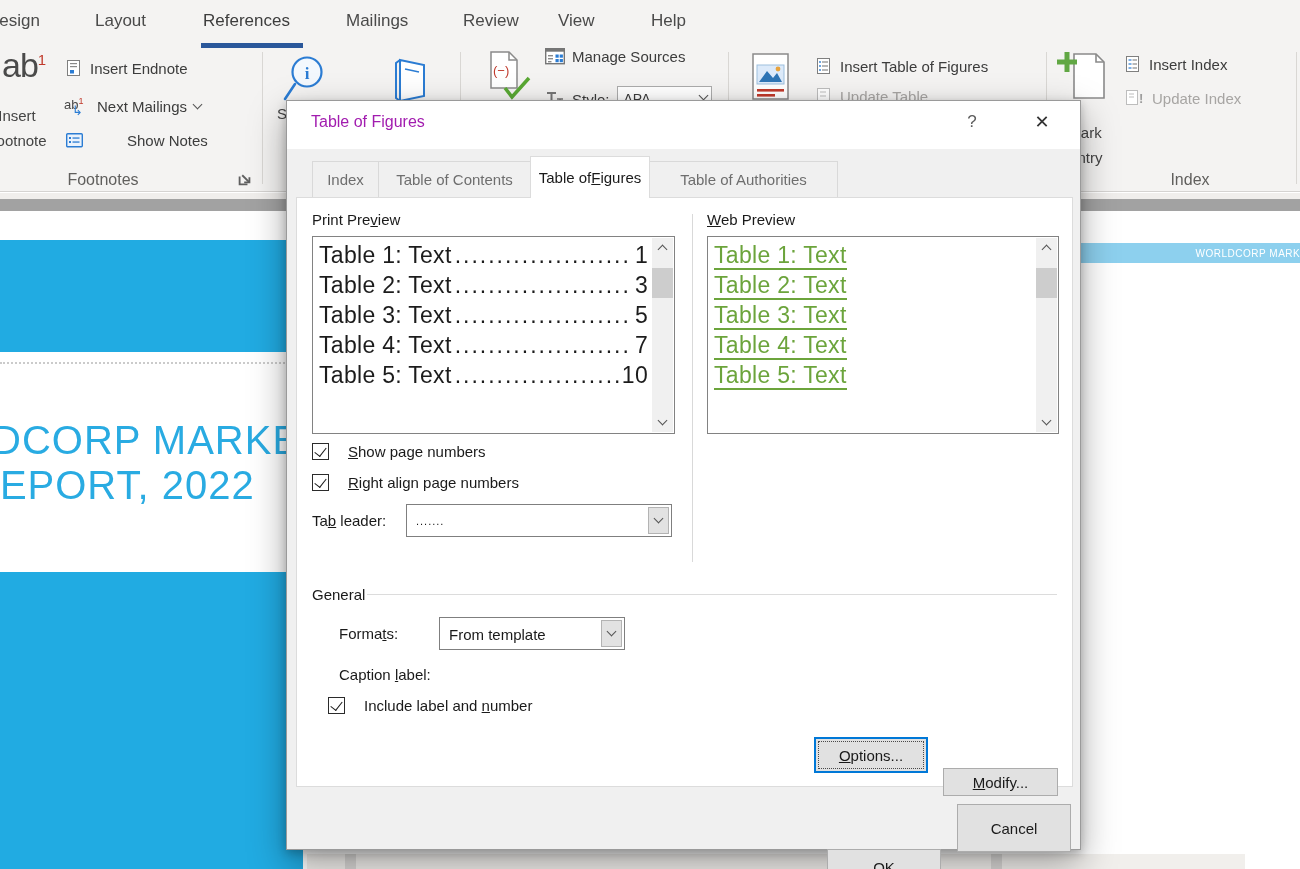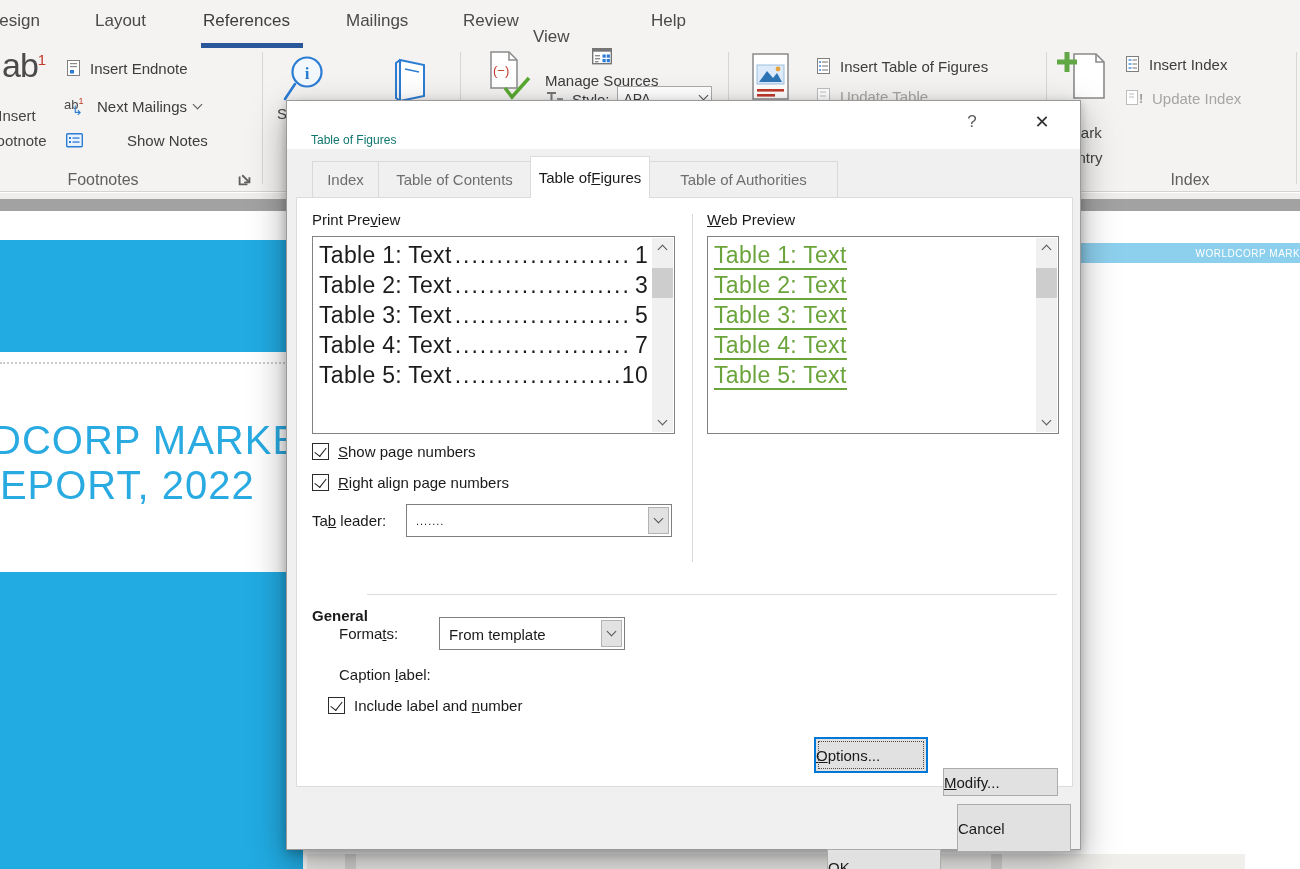--- a/index.html
+++ b/index.html
@@ -6,21 +6,21 @@
   body { background:#fff; }
   .stage { position:relative; width:1300px; height:869px; overflow:hidden;
            font-family:"Liberation Sans", sans-serif; background:#fff; }
 
   
   .ribbon { position:absolute; top:0; left:0; width:1300px; height:192px;
             background:#f4f3f2; border-bottom:1px solid #d5d3d1; z-index:1; }
   .rtab { position:absolute; top:11px; font-size:17px; color:#4a4a4a; white-space:nowrap; cursor:default; }
   .rtab:nth-of-type(1){ left:-13px; } .rtab:nth-of-type(2){ left:95px; }
   .rtab:nth-of-type(3){ left:203px; } .rtab:nth-of-type(4){ left:346px; }
-  .rtab:nth-of-type(5){ left:463px; } .rtab:nth-of-type(6){ left:533px;margin-top:16px; }
+  .rtab:nth-of-type(5){ left:463px; } .rtab:nth-of-type(6){ left:558px; }
   .rtab:nth-of-type(7){ left:651px; }
   .rtab.active { color:#3d3d3d; }
   .rtab-underline { position:absolute; top:43px; left:201px; width:102px; height:5px; background:#2a579a; }
   .rsep { position:absolute; top:52px; height:132px; width:1px; background:#d9d7d4; }
 
   .rrow { position:absolute; display:flex; align-items:center; gap:7px;
           font-size:15px; color:#3c3c3c; white-space:nowrap; }
   .rrow.disabled { color:#a7a5a3; }
   .rgroup-label { position:absolute; top:171px; font-size:16px; color:#605f5d; text-align:center; }
 
@@ -59,21 +59,21 @@
                        letter-spacing:.5px; white-space:nowrap; }
   .table-hint { position:absolute; top:854px; left:307px; width:938px; height:15px; background:#f1efec; }
   .table-hint i { position:absolute; top:0; width:11px; height:15px; background:#d9d7d5; }
 
   
   .dialog { position:absolute; left:286px; top:100px; width:795px; height:750px;
             background:#f0f0f0; border:1px solid #9a9a9a; z-index:10;
             box-shadow:0 14px 34px rgba(0,0,0,.35), 0 3px 9px rgba(0,0,0,.22);
             font-size:15px; color:#1a1a1a; }
   .dlg-titlebar { position:absolute; top:0; left:0; width:100%; height:48px; background:#fff; }
-  .dlg-title { position:absolute; left:24px; top:32px; font-size:12px; color:#0f766e; }
+  .dlg-title { position:absolute; left:24px; top:12px; font-size:16px; color:#a21caf; }
   .dlg-help  { position:absolute; left:672px; top:11px; width:26px; text-align:center;
                font-size:17px; color:#5c5c5c; cursor:default; }
   .dlg-close { position:absolute; left:740px; top:10px; width:30px; text-align:center;
                font-size:18px; color:#333; cursor:default; }
 
   .d-tab { position:absolute; top:60px; height:37px; background:#f0f0f0;
            border:1px solid #d9d9d9; color:#6e6e6e; font-size:15px;
            display:flex; align-items:center; justify-content:center; cursor:default; }
   .d-tab:nth-of-type(1){ left:25px;  width:67px; }
   .d-tab:nth-of-type(2){ left:91px;  width:153px; }
@@ -97,33 +97,33 @@
 
   .scrollbar { position:absolute; top:1px; right:1px; bottom:1px; width:21px; background:#f0f0f0; }
   .sb-arrow { position:absolute; left:0; width:21px; height:19px; display:flex;
               align-items:center; justify-content:center; }
   .sb-arrow.up { top:0; } .sb-arrow.down { bottom:0; }
   .sb-thumb { position:absolute; left:0; top:30px; width:21px; height:30px; background:#cdcdcd; }
 
   .vline { position:absolute; width:1px; background:#d9d9d9; }
   .hline { position:absolute; height:1px; background:#dcdcdc; }
 
-  .cb { position:absolute; display:flex; align-items:center; gap:9px; font-size:15px; color:#1a1a1a; }
+  .cb { position:absolute; display:flex; align-items:center; gap:19px; font-size:15px; color:#1a1a1a; }
   .cb-box { position:relative; width:17px; height:17px; border:1px solid #2b2b2b; background:#fff; flex:none; }
   .cb-box::after { content:""; position:absolute; left:3.5px; top:1px; width:6px; height:10px;
                    border-right:1.7px solid #1a1a1a; border-bottom:1.7px solid #1a1a1a; transform:rotate(38deg); }
 
   .combo { position:absolute; background:#fff; border:1px solid #7f7f7f; }
   .combo .val { position:absolute; left:9px; top:50%; transform:translateY(-50%); white-space:nowrap; }
   .combo .val.dots { font-size:11px; letter-spacing:1px; }
   .combo .btn { position:absolute; top:2px; right:2px; bottom:2px; width:21px; background:#e2e2e2;
                 border:1px solid #b3b3b3; display:flex; align-items:center; justify-content:center; }
 
   .pbtn { position:absolute; background:#e1e1e1; border:1px solid #acacac; font-size:15px; color:#1a1a1a;
-          display:flex; align-items:center; cursor:default; white-space:nowrap; }
+          display:flex; align-items:center; justify-content:center; cursor:default; white-space:nowrap; }
   .pbtn.focused { border:2px solid #0078d7; outline:1px dotted #4a4a4a; outline-offset:-5px; }
 
   u { text-decoration:underline; }
 </style>
 </head>
 <body>
 
 <div class="stage">
 
   <div class="ribbon">
@@ -193,21 +193,21 @@
       <line x1="17" y1="13" x2="31" y2="16" stroke="#2b7cd3" stroke-width="1.6"></line>
     </svg>
     <div class="rsep" style="left:460px;"></div>
 
     <svg style="position:absolute; left:477px; top:50px;" width="56" height="52" viewBox="0 0 56 52">
       <path d="M14 2 H32 L40 10 V38 H14 Z" fill="#fff" stroke="#8a8a8a" stroke-width="1.5"></path>
       <path d="M32 2 L32 10 L40 10" fill="none" stroke="#8a8a8a" stroke-width="1.5"></path>
       <text x="16" y="25" font-size="13" fill="#c0392b" font-family="Liberation Sans, sans-serif">(−)</text>
       <polyline points="28,38 35,47 52,28" fill="none" stroke="#59a833" stroke-width="3.5"></polyline>
     </svg>
-    <div class="rrow" style="left:545px; top:48px;flex-direction:column;">
+    <div class="rrow" style="left:545px; top:48px;">
       <svg width="20" height="17" viewBox="0 0 20 17">
         <rect x="0.7" y="0.7" width="18.6" height="15" fill="#fff" stroke="#767676" stroke-width="1.4"></rect>
         <rect x="0.7" y="0.7" width="18.6" height="3" fill="#767676"></rect>
         <rect x="3" y="7" width="5" height="1.4" fill="#8a8a8a"></rect>
           <rect x="3" y="10" width="5" height="1.4" fill="#8a8a8a"></rect>
           <rect x="3" y="13" width="3.5" height="1.4" fill="#8a8a8a"></rect>
         <rect x="10.5" y="6.5" width="3.2" height="3.2" fill="#2b7cd3"></rect>
           <rect x="14.7" y="6.5" width="3.2" height="3.2" fill="#2b7cd3"></rect>
         <rect x="10.5" y="11" width="3.2" height="3.2" fill="#2b7cd3"></rect>
           <rect x="14.7" y="11" width="3.2" height="3.2" fill="#2b7cd3"></rect>
@@ -396,21 +396,21 @@
       </div>
 
       <span class="plabel" style="left:15px; top:314px;">Ta<u>b</u> leader:</span>
       <div class="combo" style="left:109px; top:306px; width:266px; height:33px;">
         <span class="val dots">.......</span>
         <span class="btn">
             <i class="chev"></i>
           </span>
       </div>
 
-      <span class="plabel" style="left:15px; top:409px;font-weight:bold;">General</span>
+      <span class="plabel" style="left:15px; top:388px;">General</span>
       <div class="hline" style="left:70px; top:396px; width:690px;"></div>
 
       <span class="plabel" style="left:42px; top:427px;">Forma<u>t</u>s:</span>
       <div class="combo" style="left:142px; top:419px; width:186px; height:33px;">
         <span class="val">From template</span>
         <span class="btn">
             <i class="chev"></i>
           </span>
       </div>
 

